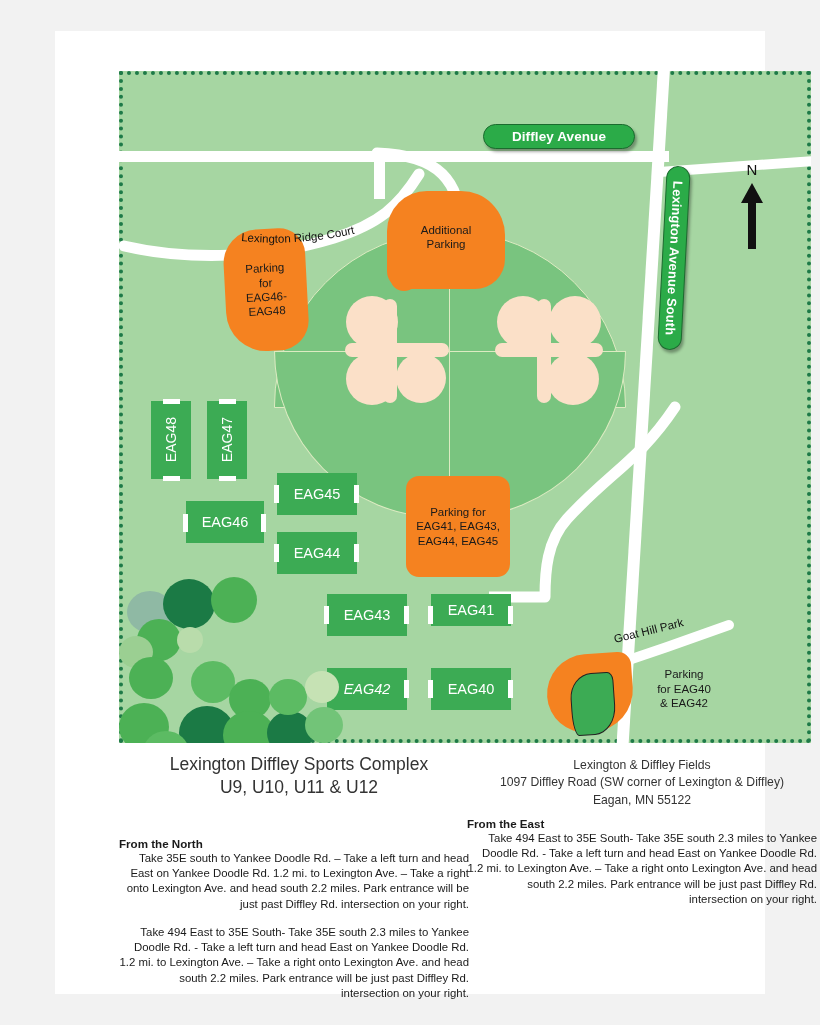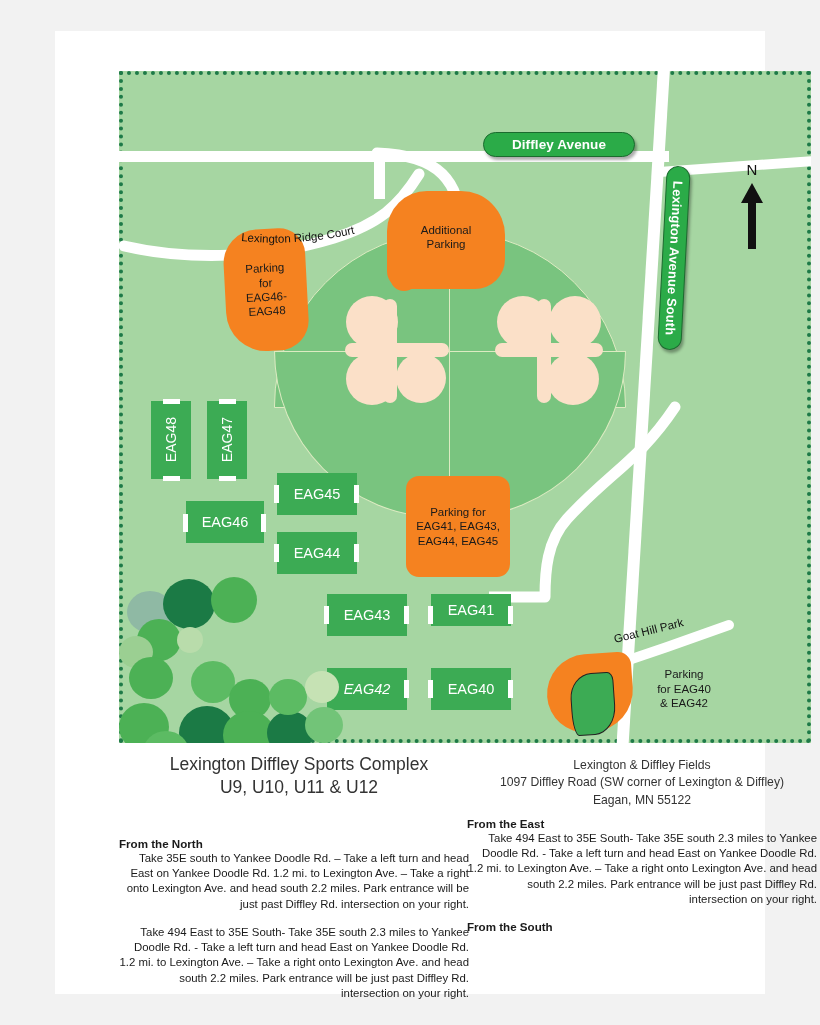--- a/index.html
+++ b/index.html
@@ -202,21 +202,21 @@
     <div class="tree" style="left:60px;top:635px;width:56px;height:54px;background:#1b7a45;"></div>
     <div class="tree" style="left:110px;top:608px;width:42px;height:40px;background:#4cb155;"></div>
     <div class="tree" style="left:104px;top:640px;width:52px;height:48px;background:#4cb155;"></div>
     <div class="tree" style="left:0px;top:632px;width:50px;height:48px;background:#4cb155;"></div>
     <div class="tree" style="left:24px;top:660px;width:46px;height:42px;background:#5cbb63;"></div>
     <div class="tree" style="left:148px;top:640px;width:46px;height:44px;background:#1b7a45;"></div>
     <div class="tree" style="left:150px;top:608px;width:38px;height:36px;background:#5cbb63;"></div>
     <div class="tree" style="left:186px;top:636px;width:38px;height:36px;background:#72c478;"></div>
     <div class="tree" style="left:186px;top:600px;width:34px;height:32px;background:#c6e2b4;"></div>
 
-    <div class="pill" style="left:364px;top:61px;width:150px;height:23px;">
+    <div class="pill" style="left:364px;top:53px;width:150px;height:23px;">
       <span>Diffley Avenue</span>
     </div>
     <div class="pill pill-v" style="left:543px;top:95px;width:22px;height:182px;font-size:13px;transform:rotate(3deg);">
       <span>Lexington Avenue South</span>
     </div>
 
     <svg class="curvelabel" style="left:118px;top:130px;width:240px;height:50px;">
       <defs>
               <path id="lrc" d="M 4 40 C 60 46 130 36 186 10"></path>
             </defs>
@@ -264,19 +264,18 @@
       <div class="sec" style="margin-top:13px;">
         <p>Take 494 East to 35E South- Take 35E south 2.3 miles to Yankee Doodle Rd. - Take a left turn and head East on Yankee Doodle Rd. 1.2 mi. to Lexington Ave. – Take a right onto Lexington Ave. and head south 2.2 miles. Park entrance will be just past Diffley Rd. intersection on your right.</p>
       </div>
     </div>
     <div class="col right">
       <div class="sec">
         <h4>From the East</h4>
         <p>Take 494 East to 35E South- Take 35E south 2.3 miles to Yankee Doodle Rd. - Take a left turn and head East on Yankee Doodle Rd. 1.2 mi. to Lexington Ave. – Take a right onto Lexington Ave. and head south 2.2 miles. Park entrance will be just past Diffley Rd. intersection on your right.</p>
       </div>
       <div class="sec" style="margin-top:13px;">
-        <h4>From the South</h4>
       </div>
     </div>
   </div>
 
  </div>
 </div>
 
 </body></html>

